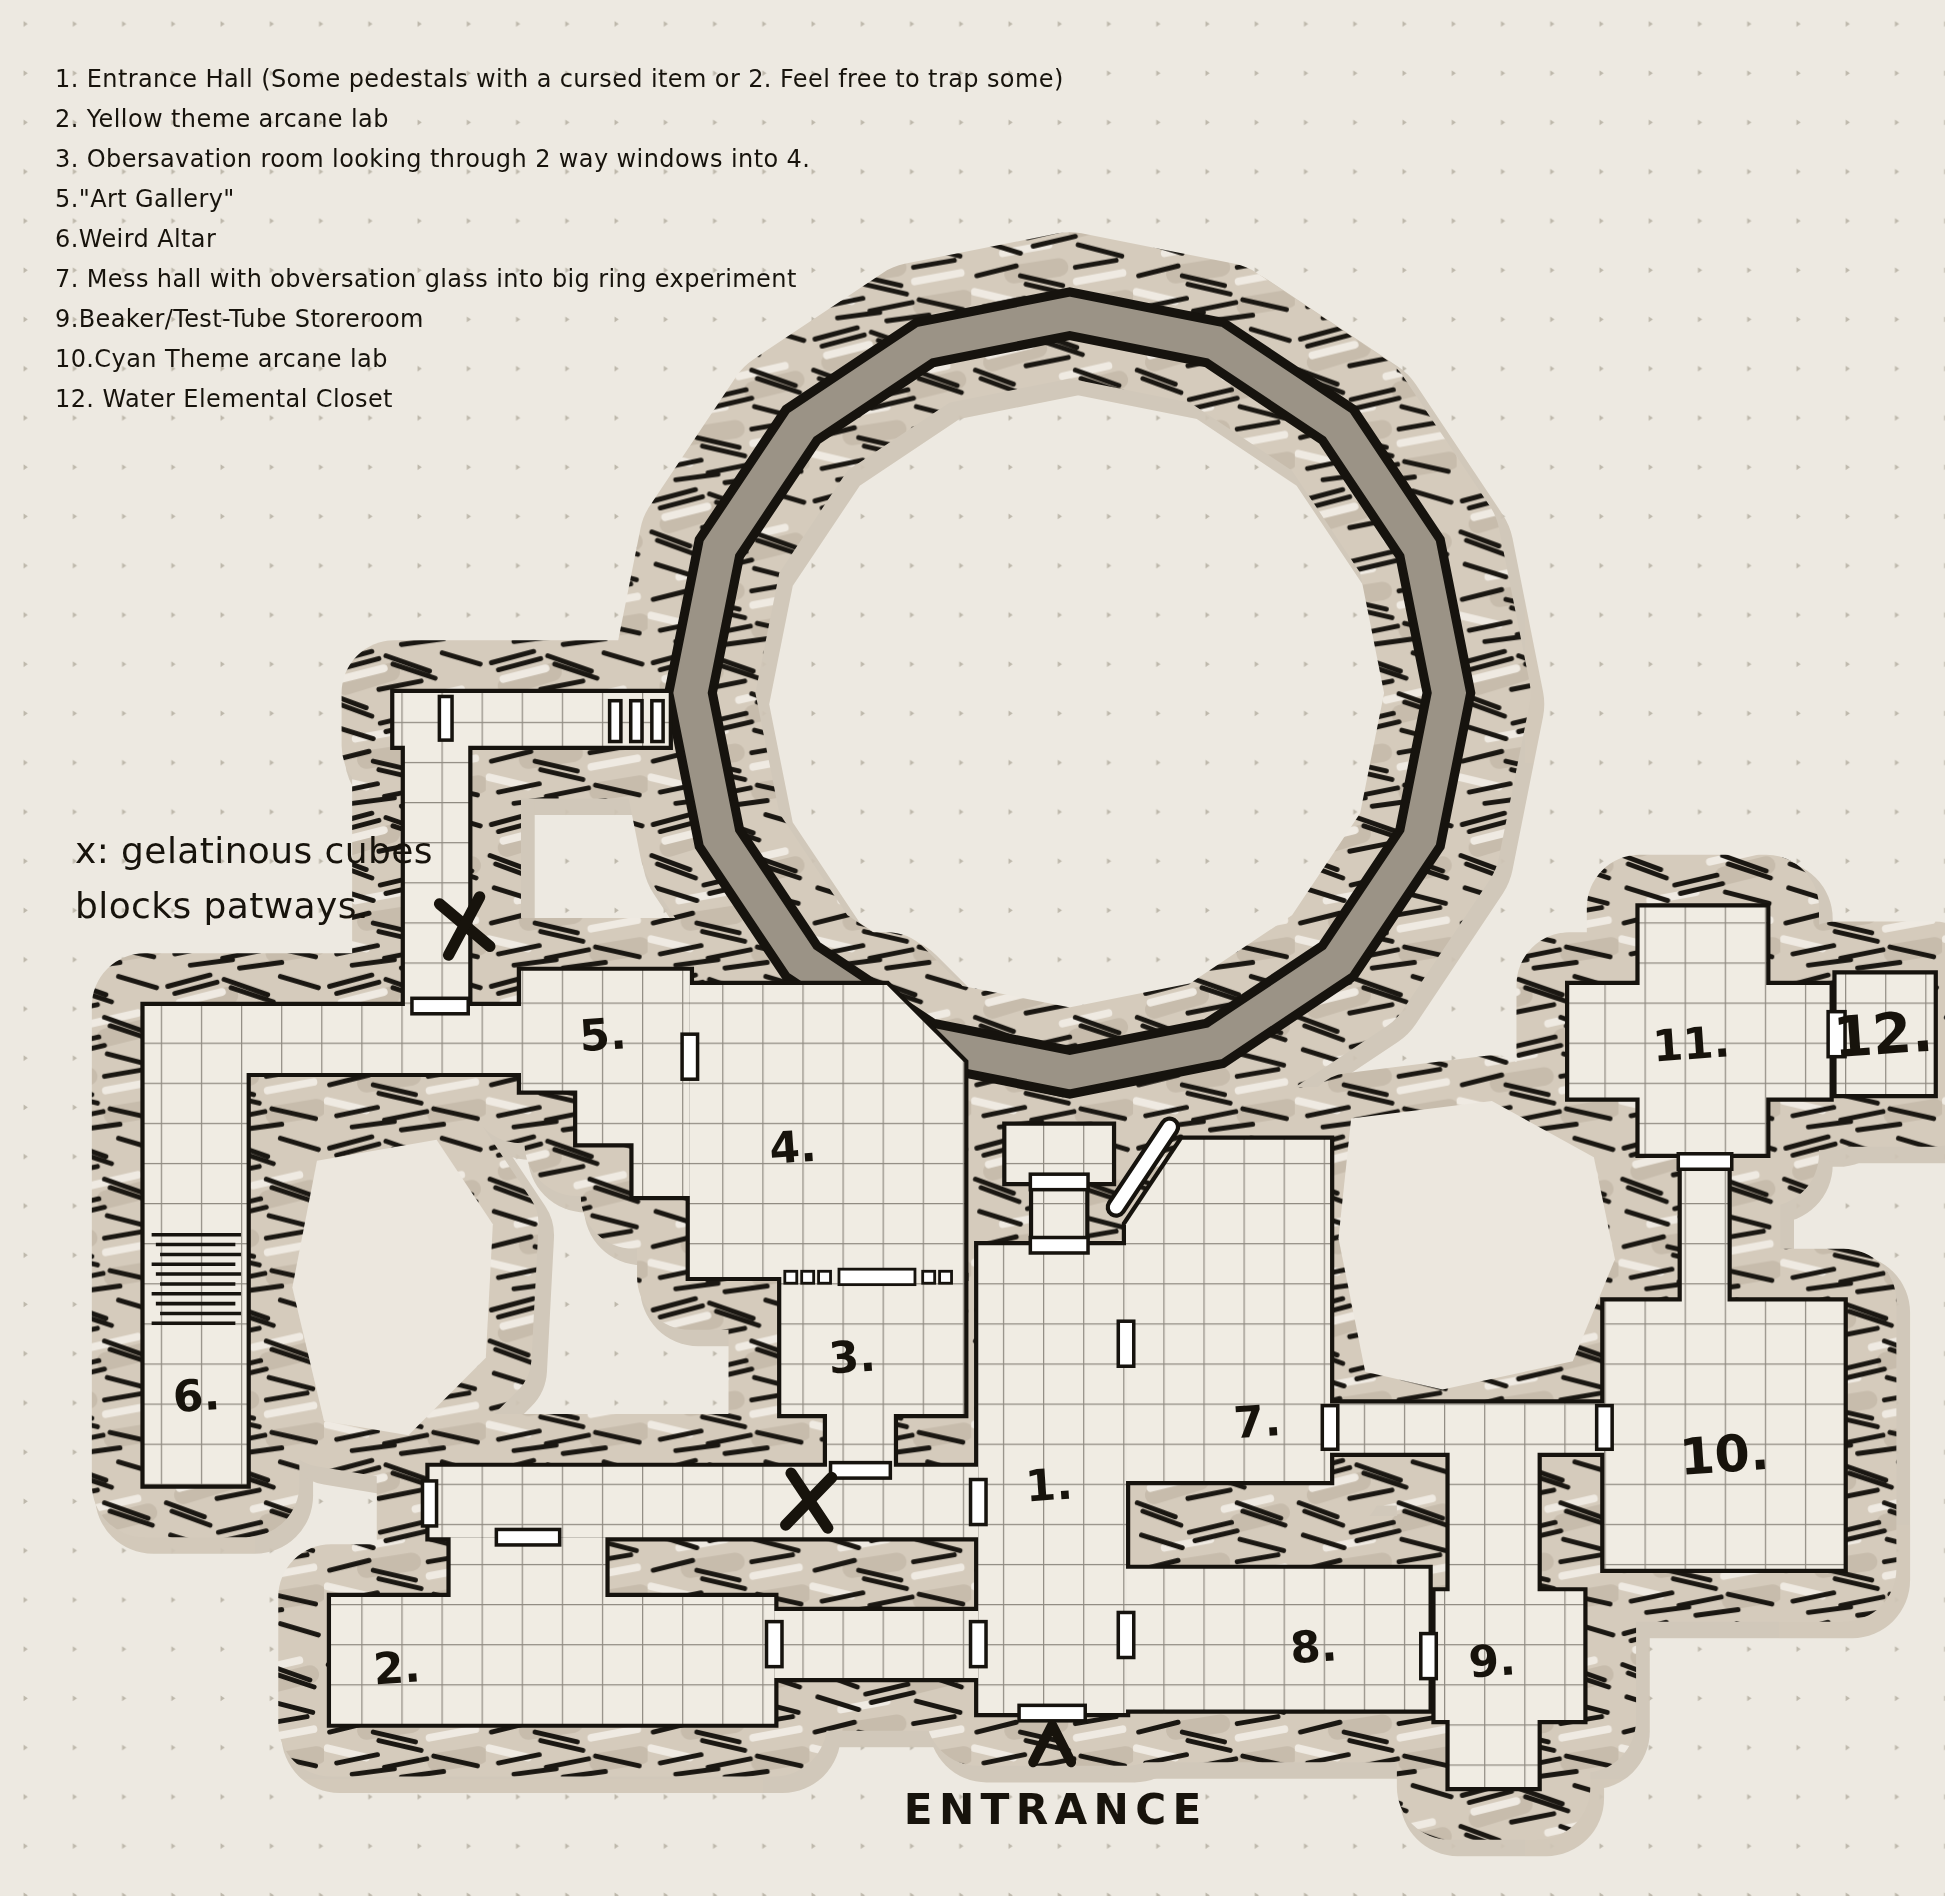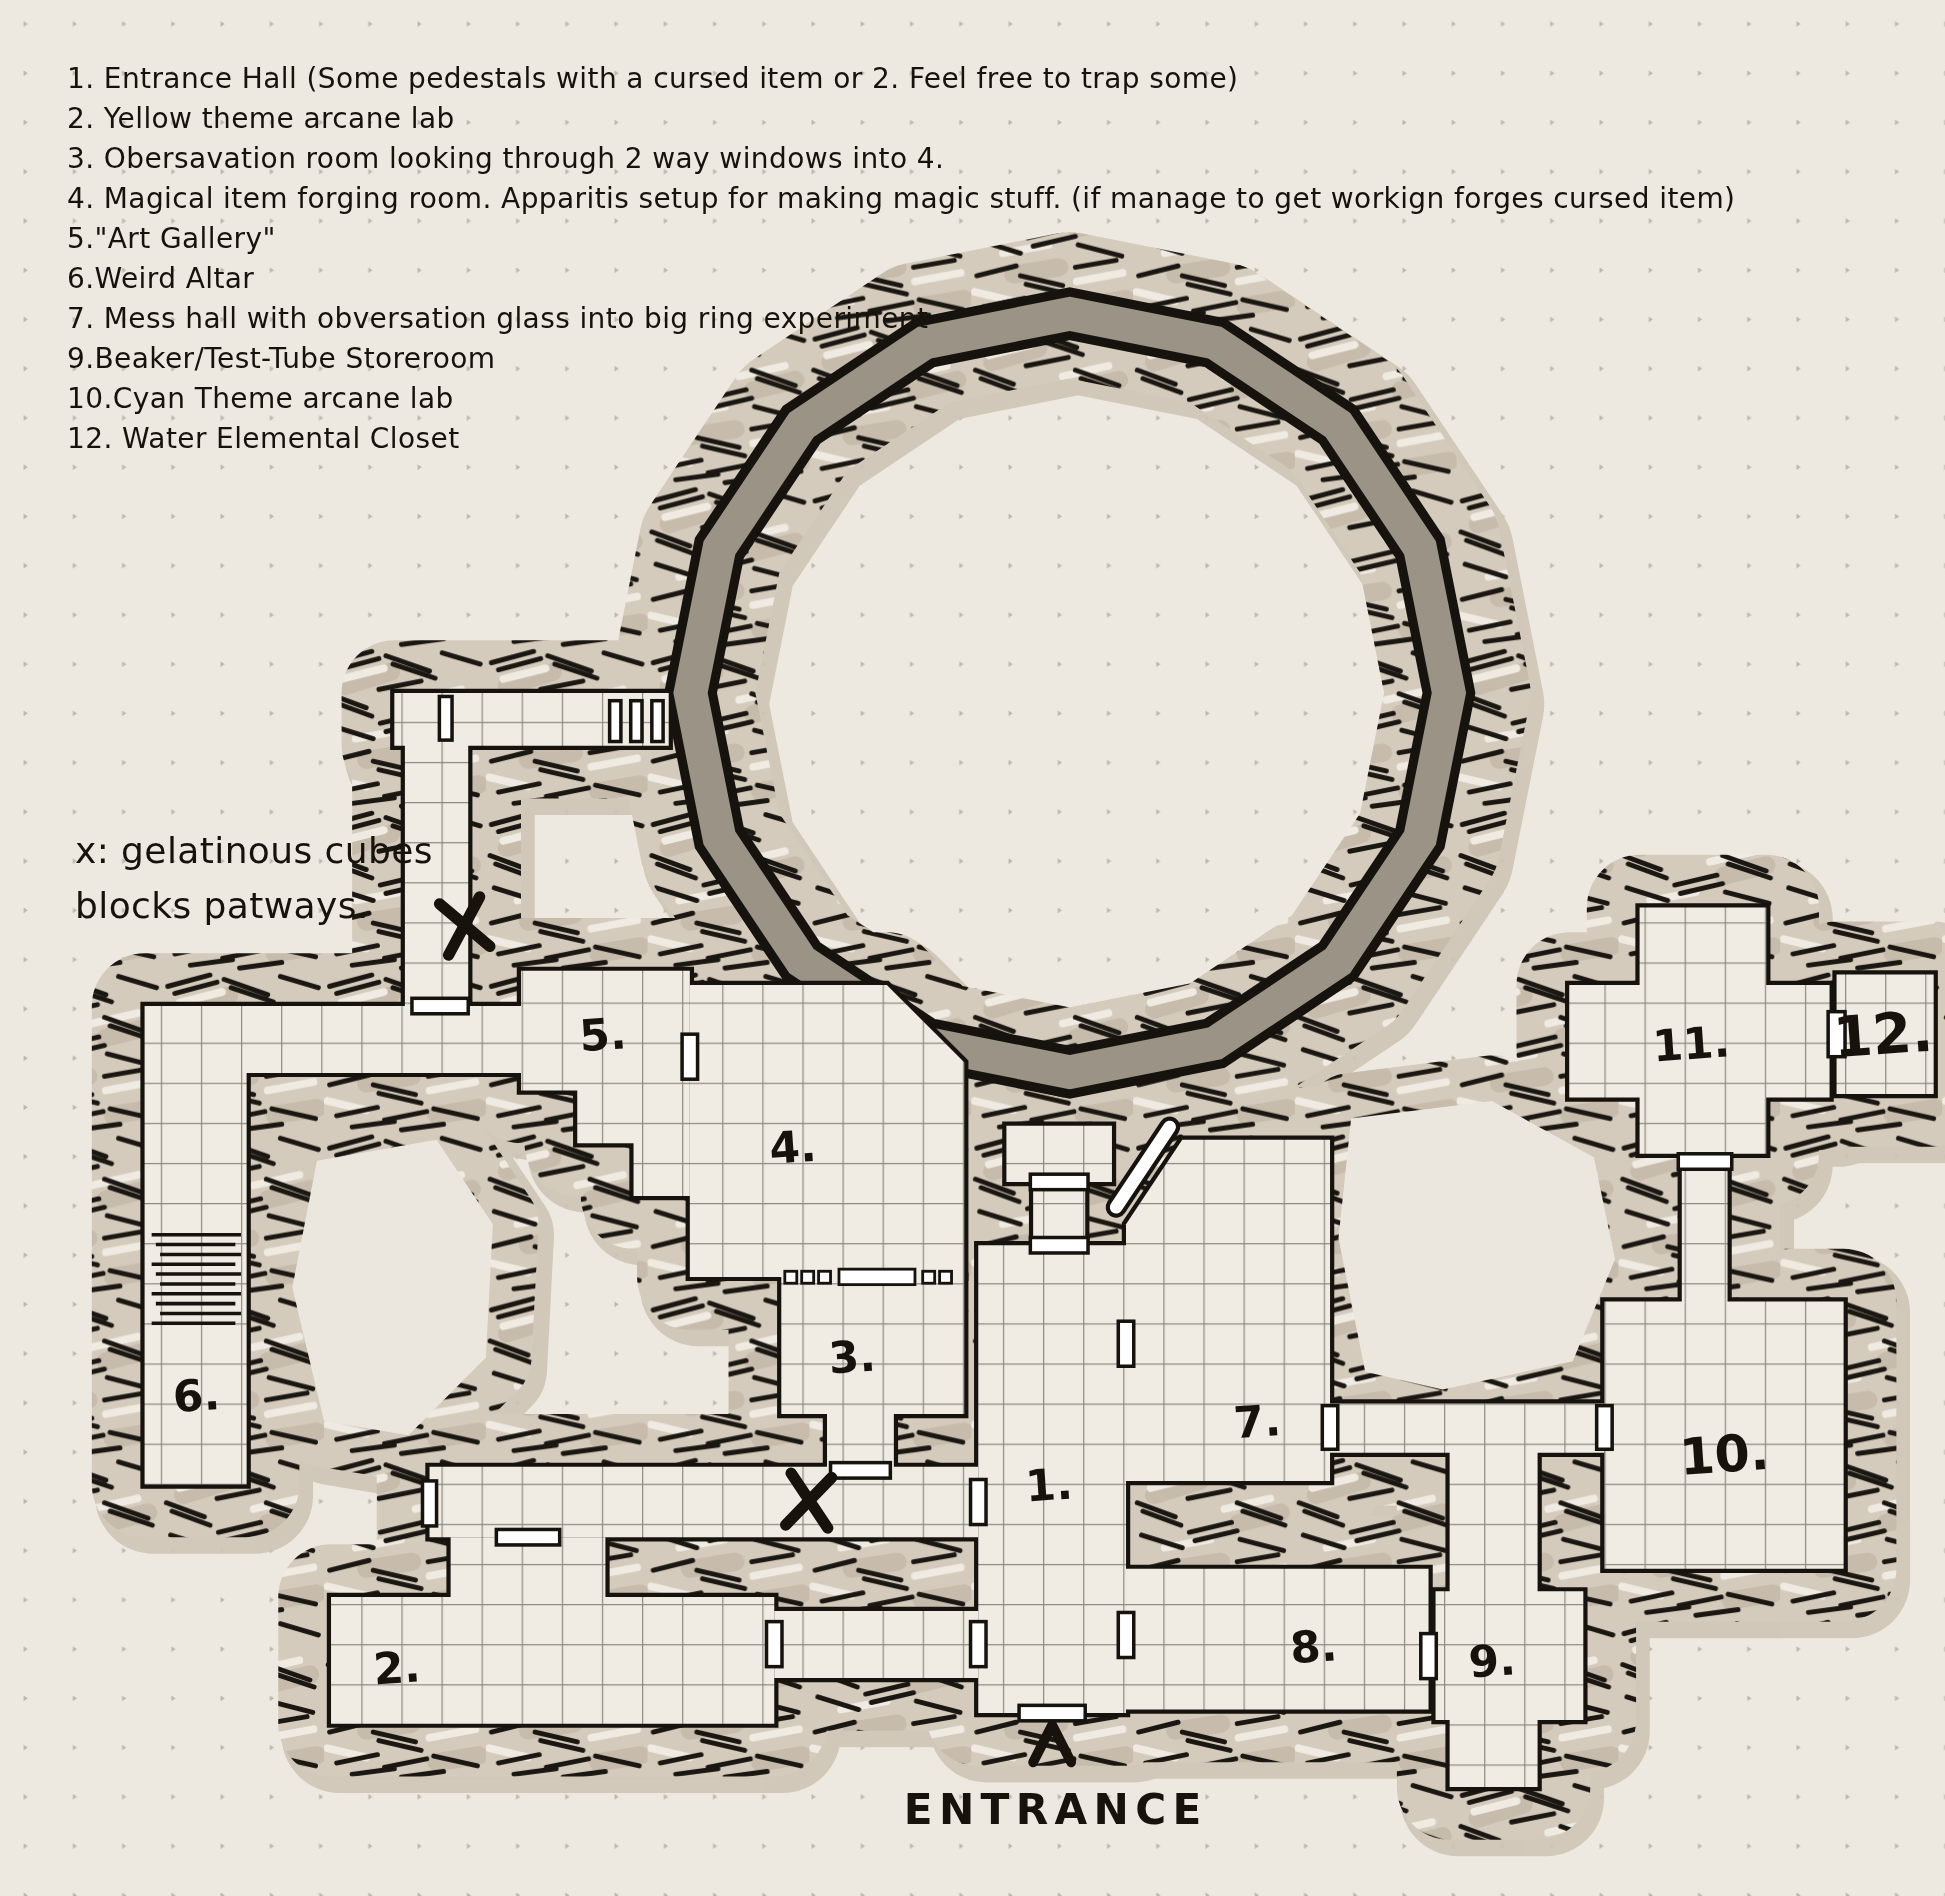--- a/index.html
+++ b/index.html
@@ -1,20 +1,20 @@
 <!DOCTYPE html>
 <html style="font-size:11.3px"><head>
 <meta charset="utf-8">
 <style>
   html,body{margin:0;padding:0;}
   body{width:1946px;height:1896px;overflow:hidden;background:#EDE9E1;
        font-family:"DejaVu Sans",sans-serif;color:#17130C;}
   #stage{position:relative;width:1946px;height:1896px;}
   #map-svg{position:absolute;left:0;top:0;}
-  #legend{position:absolute;left:67px;top:59px;font-size:28px;line-height:40px;
+  #legend{position:absolute;left:55px;top:59px;font-size:24px;line-height:40px;
           white-space:nowrap;letter-spacing:0.4px;}
   #side-note{position:absolute;left:75px;top:823px;font-size:36px;line-height:55px;
           white-space:nowrap;letter-spacing:0.4px;}
   .hand{font-weight:500;}
 </style>
 </head>
 <body>
 
 <div id="stage">
   <svg id="map-svg" width="1946" height="1896" viewBox="0 0 2765 2695" xmlns="http://www.w3.org/2000/svg">
@@ -220,21 +220,20 @@
         <text x="2122" y="2382" font-size="62" transform="rotate(-4 2122 2382)">9.</text>
       </g>
       <polyline points="1468,2505 1495,2452 1522,2505" fill="none" stroke="#17130C" stroke-width="14" stroke-linecap="round" stroke-linejoin="round"></polyline>
       <text x="1500" y="2592" font-size="60" font-weight="bold" letter-spacing="9" text-anchor="middle" fill="#17130C" font-family="&quot;DejaVu Sans&quot;,sans-serif">ENTRANCE</text>
     </svg>
 
   <div id="legend" class="hand">
       <div>1. Entrance Hall (Some pedestals with a cursed item or 2. Feel free to trap some)</div>
       <div>2. Yellow theme arcane lab</div>
       <div>3. Obersavation room looking through 2 way windows into 4.</div>
-      <div>4. Magical item forging room. Apparitis setup for making magic stuff. (if manage to get workign forges cursed item)</div>
       <div>5."Art Gallery"</div>
       <div>6.Weird Altar</div>
       <div>7. Mess hall with obversation glass into big ring experiment</div>
       <div>9.Beaker/Test-Tube Storeroom</div>
       <div>10.Cyan Theme arcane lab</div>
       <div>12. Water Elemental Closet</div>
     </div>
   <div id="side-note" class="hand">
       <div>x: gelatinous cubes</div>
       <div>blocks patways.</div>

